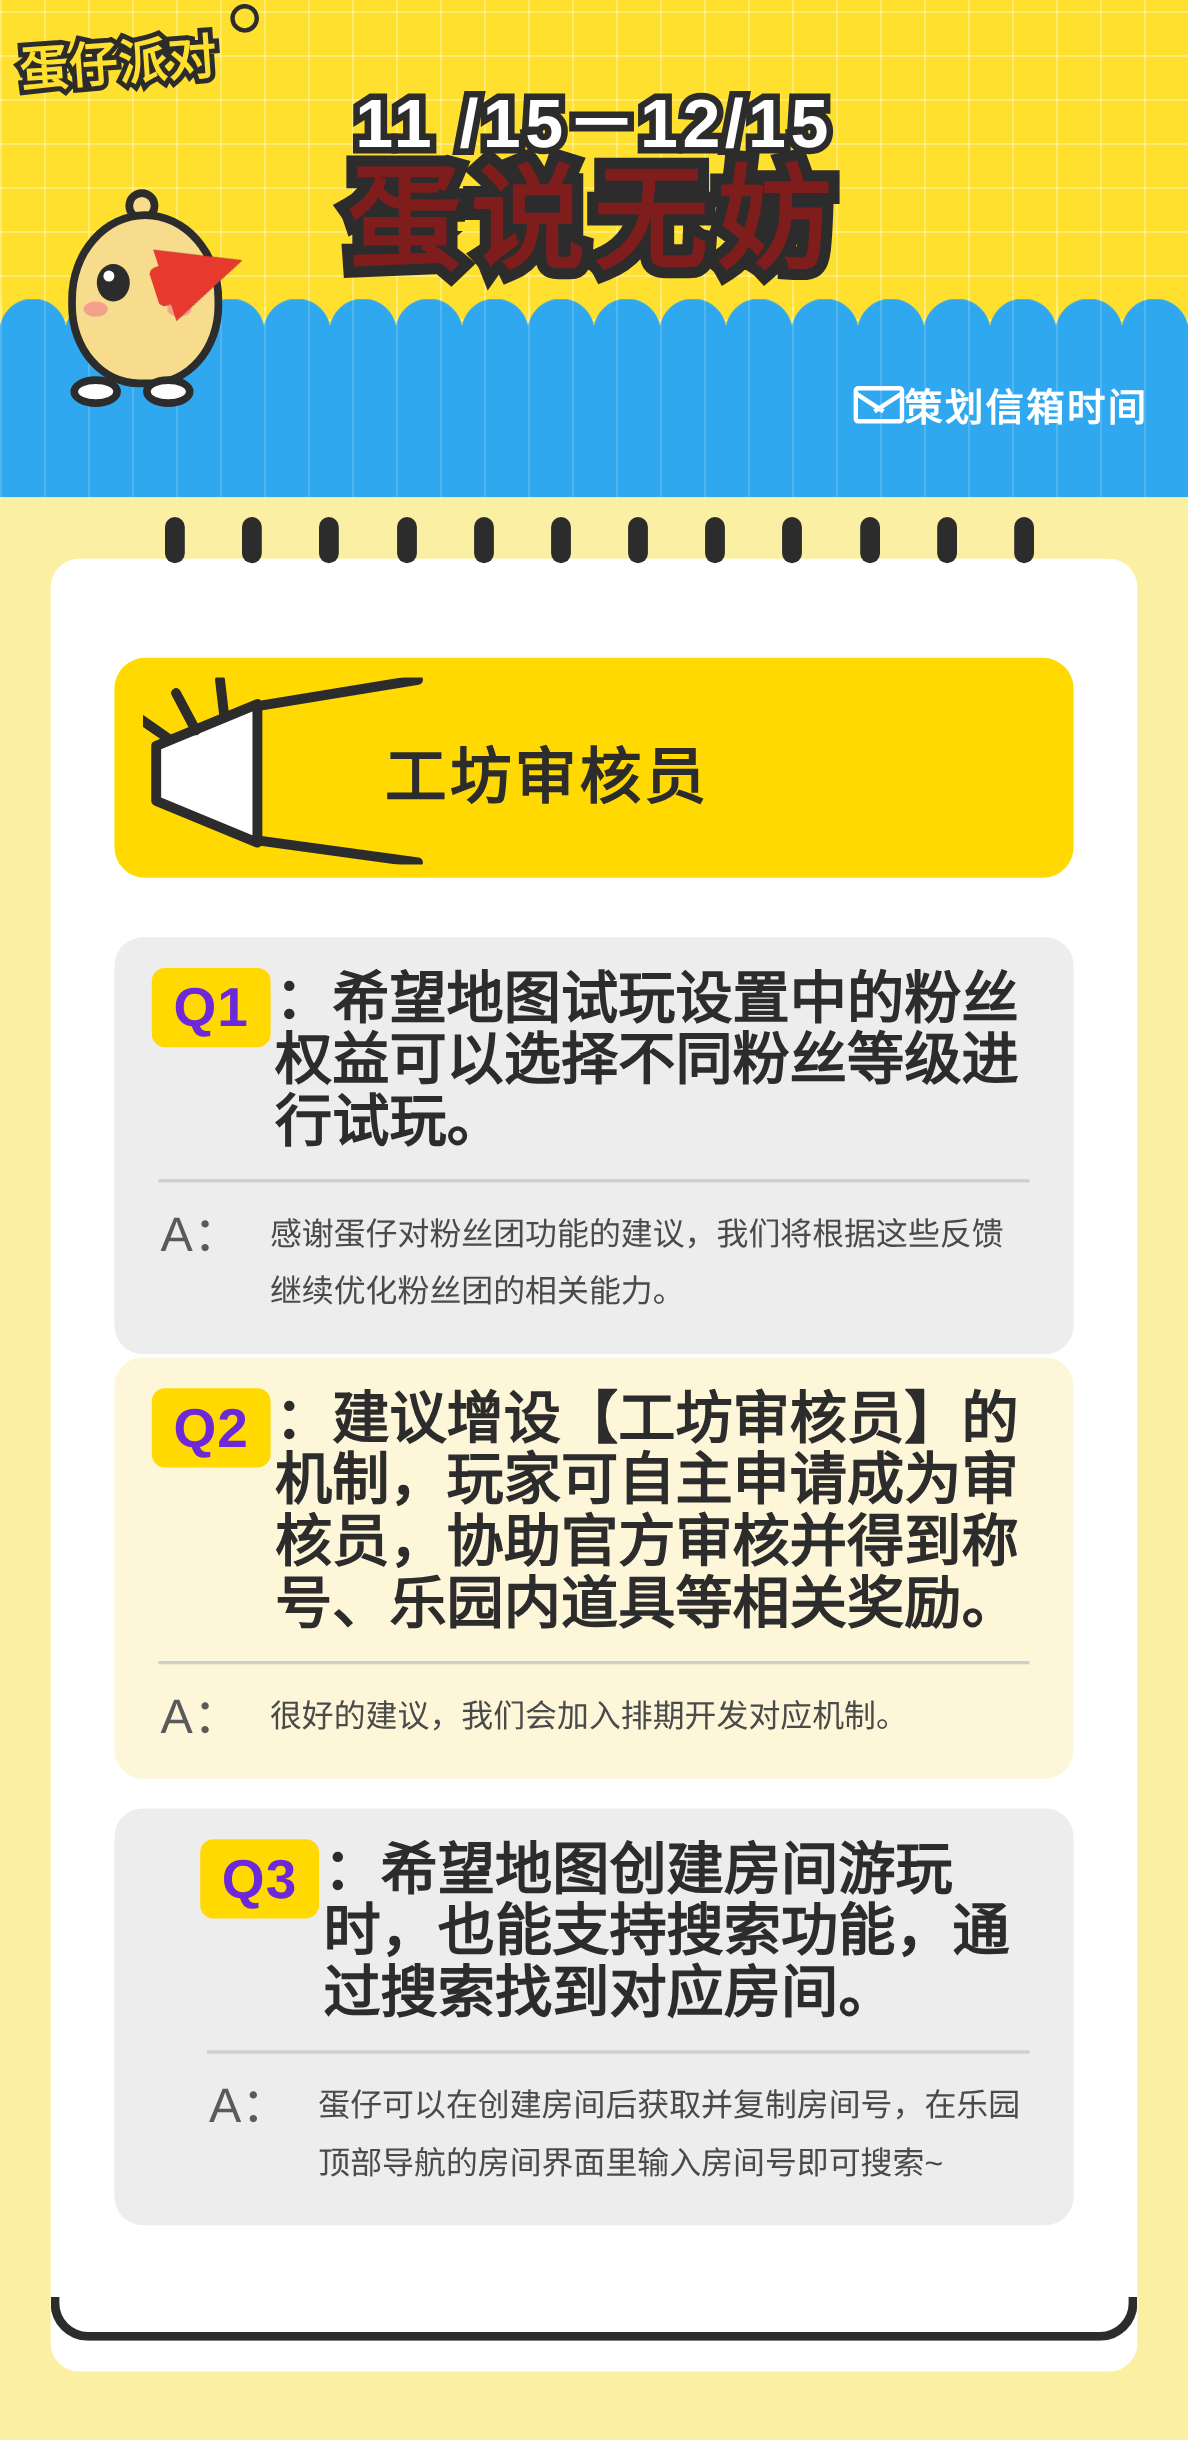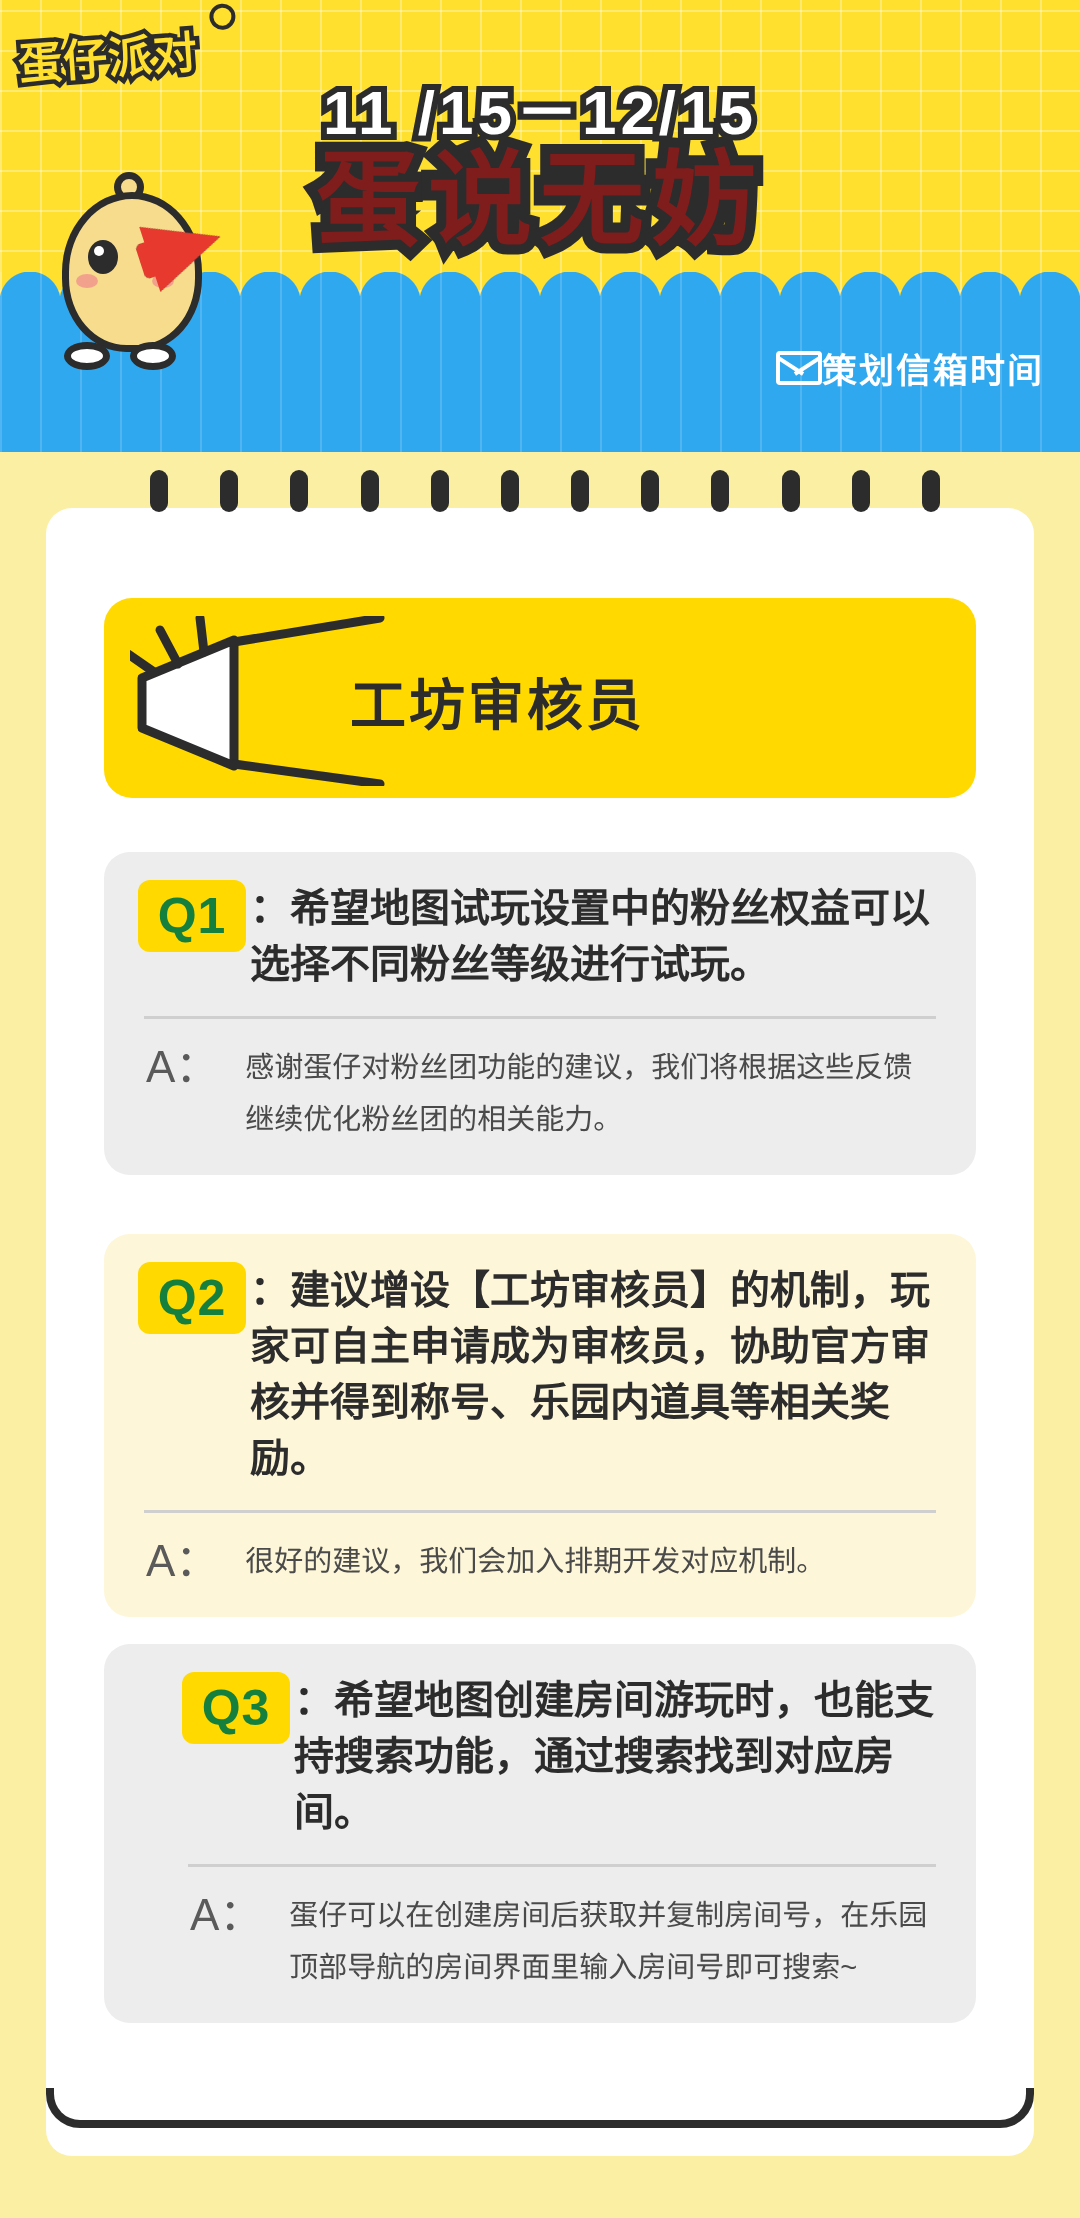--- a/index.html
+++ b/index.html
@@ -286,29 +286,29 @@
     padding: 28px 34px 18px 34px;
   }
   .q-badge {
     flex: 0 0 auto;
     min-width: 108px;
     height: 72px;
     background: #FFD900;
     border-radius: 12px;
     font-size: 50px;
     font-weight: bold;
-    color: #15803d;
+    color: #6d28d9;
     display: flex;
     align-items: center;
     justify-content: center;
     letter-spacing: 1px;
   }
   .q-text {
     flex: 1 1 auto;
-    font-size: 40px;
+    font-size: 52px;
     font-weight: bold;
     color: #2c2c2c;
     line-height: 56px;
     padding-left: 4px;
     letter-spacing: 0px;
   }
   .qa-divider {
     height: 3px;
     background: #cfcfcf;
     margin: 6px 40px 0 40px;

